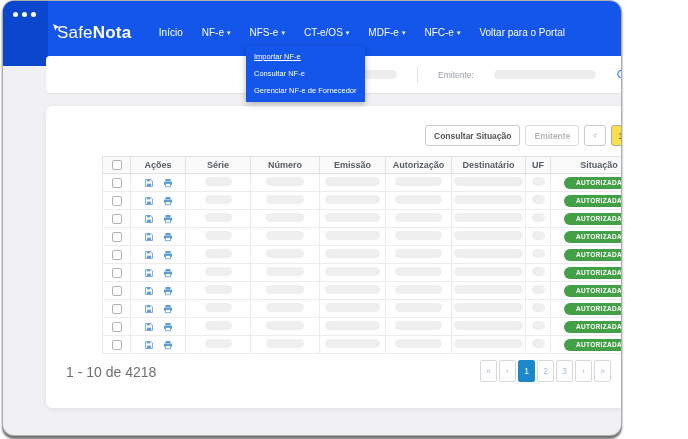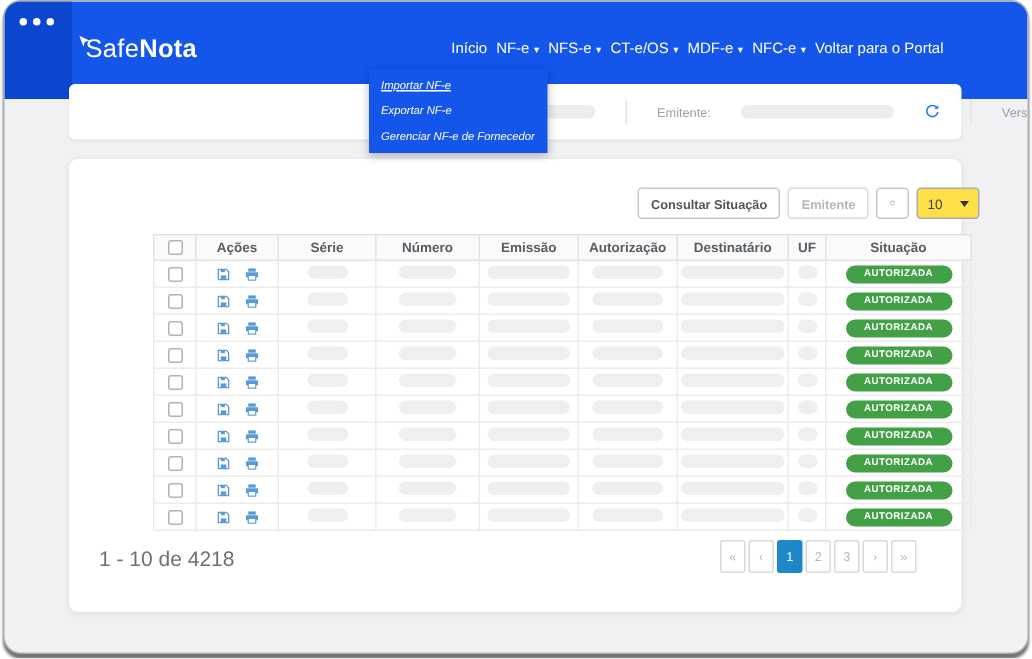--- a/index.html
+++ b/index.html
@@ -1,50 +1,50 @@
 <!DOCTYPE html>
 <html style="--header-blue: #1456EA; --header-dark-blue: #0B46CE; --badge-green: #43A047; --pagination-active: #1C87C9; --action-icon-blue: #5B9BD5; --refresh-blue: #2F7AF5;"><head>
 <meta charset="utf-8">
 <style>
   * { margin:0; padding:0; box-sizing:border-box; }
   html,body { background:#fff; font-family:"Liberation Sans", sans-serif; }
   .screen { position:relative; width:688px; height:439px; background:#fff; overflow:hidden; }
 
-  .window { position:absolute; left:2px; top:0; width:684px; height:436px;
+  .window { position:absolute; left:2px; top:0; width:620px; height:436px;
             background:#f1f1f3; border-radius:12px; overflow:hidden;
             border:1px solid rgba(0,0,0,.28); box-shadow:0 3px 2px rgba(0,0,0,.55);padding-left:12px; }
 
   
   .header { position:absolute; left:0; top:0; width:100%; height:65px; background:var(--header-blue); }
   .corner-box { position:absolute; left:0; top:0; width:45px; height:65px; background:var(--header-dark-blue); }
   .dots { position:absolute; left:10px; top:11px; display:flex; gap:4px; }
   .dot { width:5px; height:5px; border-radius:50%; background:#fff; }
   .logo { position:absolute; left:54px; top:22px; color:#fff; font-size:17px; letter-spacing:.2px; }
   .logo .light { font-weight:300; }
   .logo .bold { font-weight:700; }
   .cursor-ico { position:absolute; left:-5px; top:-6px; }
-  .nav { position:absolute; right:56px; top:26px; display:flex; gap:6px; align-items:center;
+  .nav { position:absolute; right:56px; top:26px; display:flex; gap:19px; align-items:center;
          color:#fff; font-size:10px; white-space:nowrap; }
   .nav-item { display:flex; align-items:center; gap:3px; cursor:pointer; }
   .nav-item .caret { font-size:7px; opacity:.95; }
 
   
   .toolbar { position:absolute; left:43px; top:55px; width:595px; height:37px; background:#fff;
              border-radius:4px; box-shadow:0 1px 2px rgba(0,0,0,.07); z-index:5; }
   .filter-items { position:absolute; left:299px; top:0; height:100%; display:flex; align-items:center; gap:20px; }
   .pill { display:inline-block; height:9px; border-radius:5px; background:#ededed; }
   .tb-pill-1 { width:52px; } .tb-pill-2 { width:102px; } .tb-pill-3 { width:48px; }
   .vdiv { width:1px; height:16px; background:#e3e3e3; }
   .tb-label { font-size:8.5px; color:#98a0a8; white-space:nowrap; }
   .refresh-blue { color:var(--refresh-blue); display:flex; cursor:pointer; }
 
   
   .dropdown { position:absolute; left:243px; top:45px; min-width:101px; background:var(--header-blue);
               z-index:50; box-shadow:0 2px 6px rgba(0,0,0,.28); padding:2px 0 3px; }
-  .menu-item { padding:4px 8px; font-size:7.5px; color:#fff; white-space:nowrap; cursor:pointer;font-style:italic; }
+  .menu-item { padding:4px 8px; font-size:7.5px; color:#fff; white-space:nowrap; cursor:pointer; }
   .menu-item.active .menu-label { text-decoration:underline; }
 
   
   .card { position:absolute; left:43px; top:105px; width:595px; height:302px; background:#fff;
           border-radius:6px; box-shadow:0 1px 4px rgba(0,0,0,.08); }
   .card-actions { position:absolute; left:379px; top:19px; display:flex; gap:5px; align-items:center; }
   .btn { height:21px; border:1px solid #c9c9c9; border-radius:3px; background:#fff; color:#555;
          font-size:8.5px; padding:0 8px; font-family:inherit; cursor:pointer; white-space:nowrap;font-weight:bold; }
   .btn.disabled { color:#b7b7b7; border-color:#dadada; cursor:default; }
   .btn.icon-btn { width:22px; display:flex; align-items:center; justify-content:center; color:#8a8a8a; }
@@ -147,21 +147,21 @@
         <span class="tb-label">Versão:</span>
         <span class="pill tb-pill-3"></span>
       </div>
     </div>
 
     <div class="dropdown">
         <div class="menu-item active">
     <span class="menu-label">Importar NF-e</span>
   </div>
         <div class="menu-item">
-    <span class="menu-label">Exportar NF-e</span>
+    <span class="menu-label">Consultar NF-e</span>
   </div>
         <div class="menu-item">
     <span class="menu-label">Gerenciar NF-e de Fornecedor</span>
   </div>
       </div>
 
     <div class="card">
       <div class="card-actions">
         <button class="btn">Consultar Situação</button>
         <button class="btn disabled">Emitente</button>

